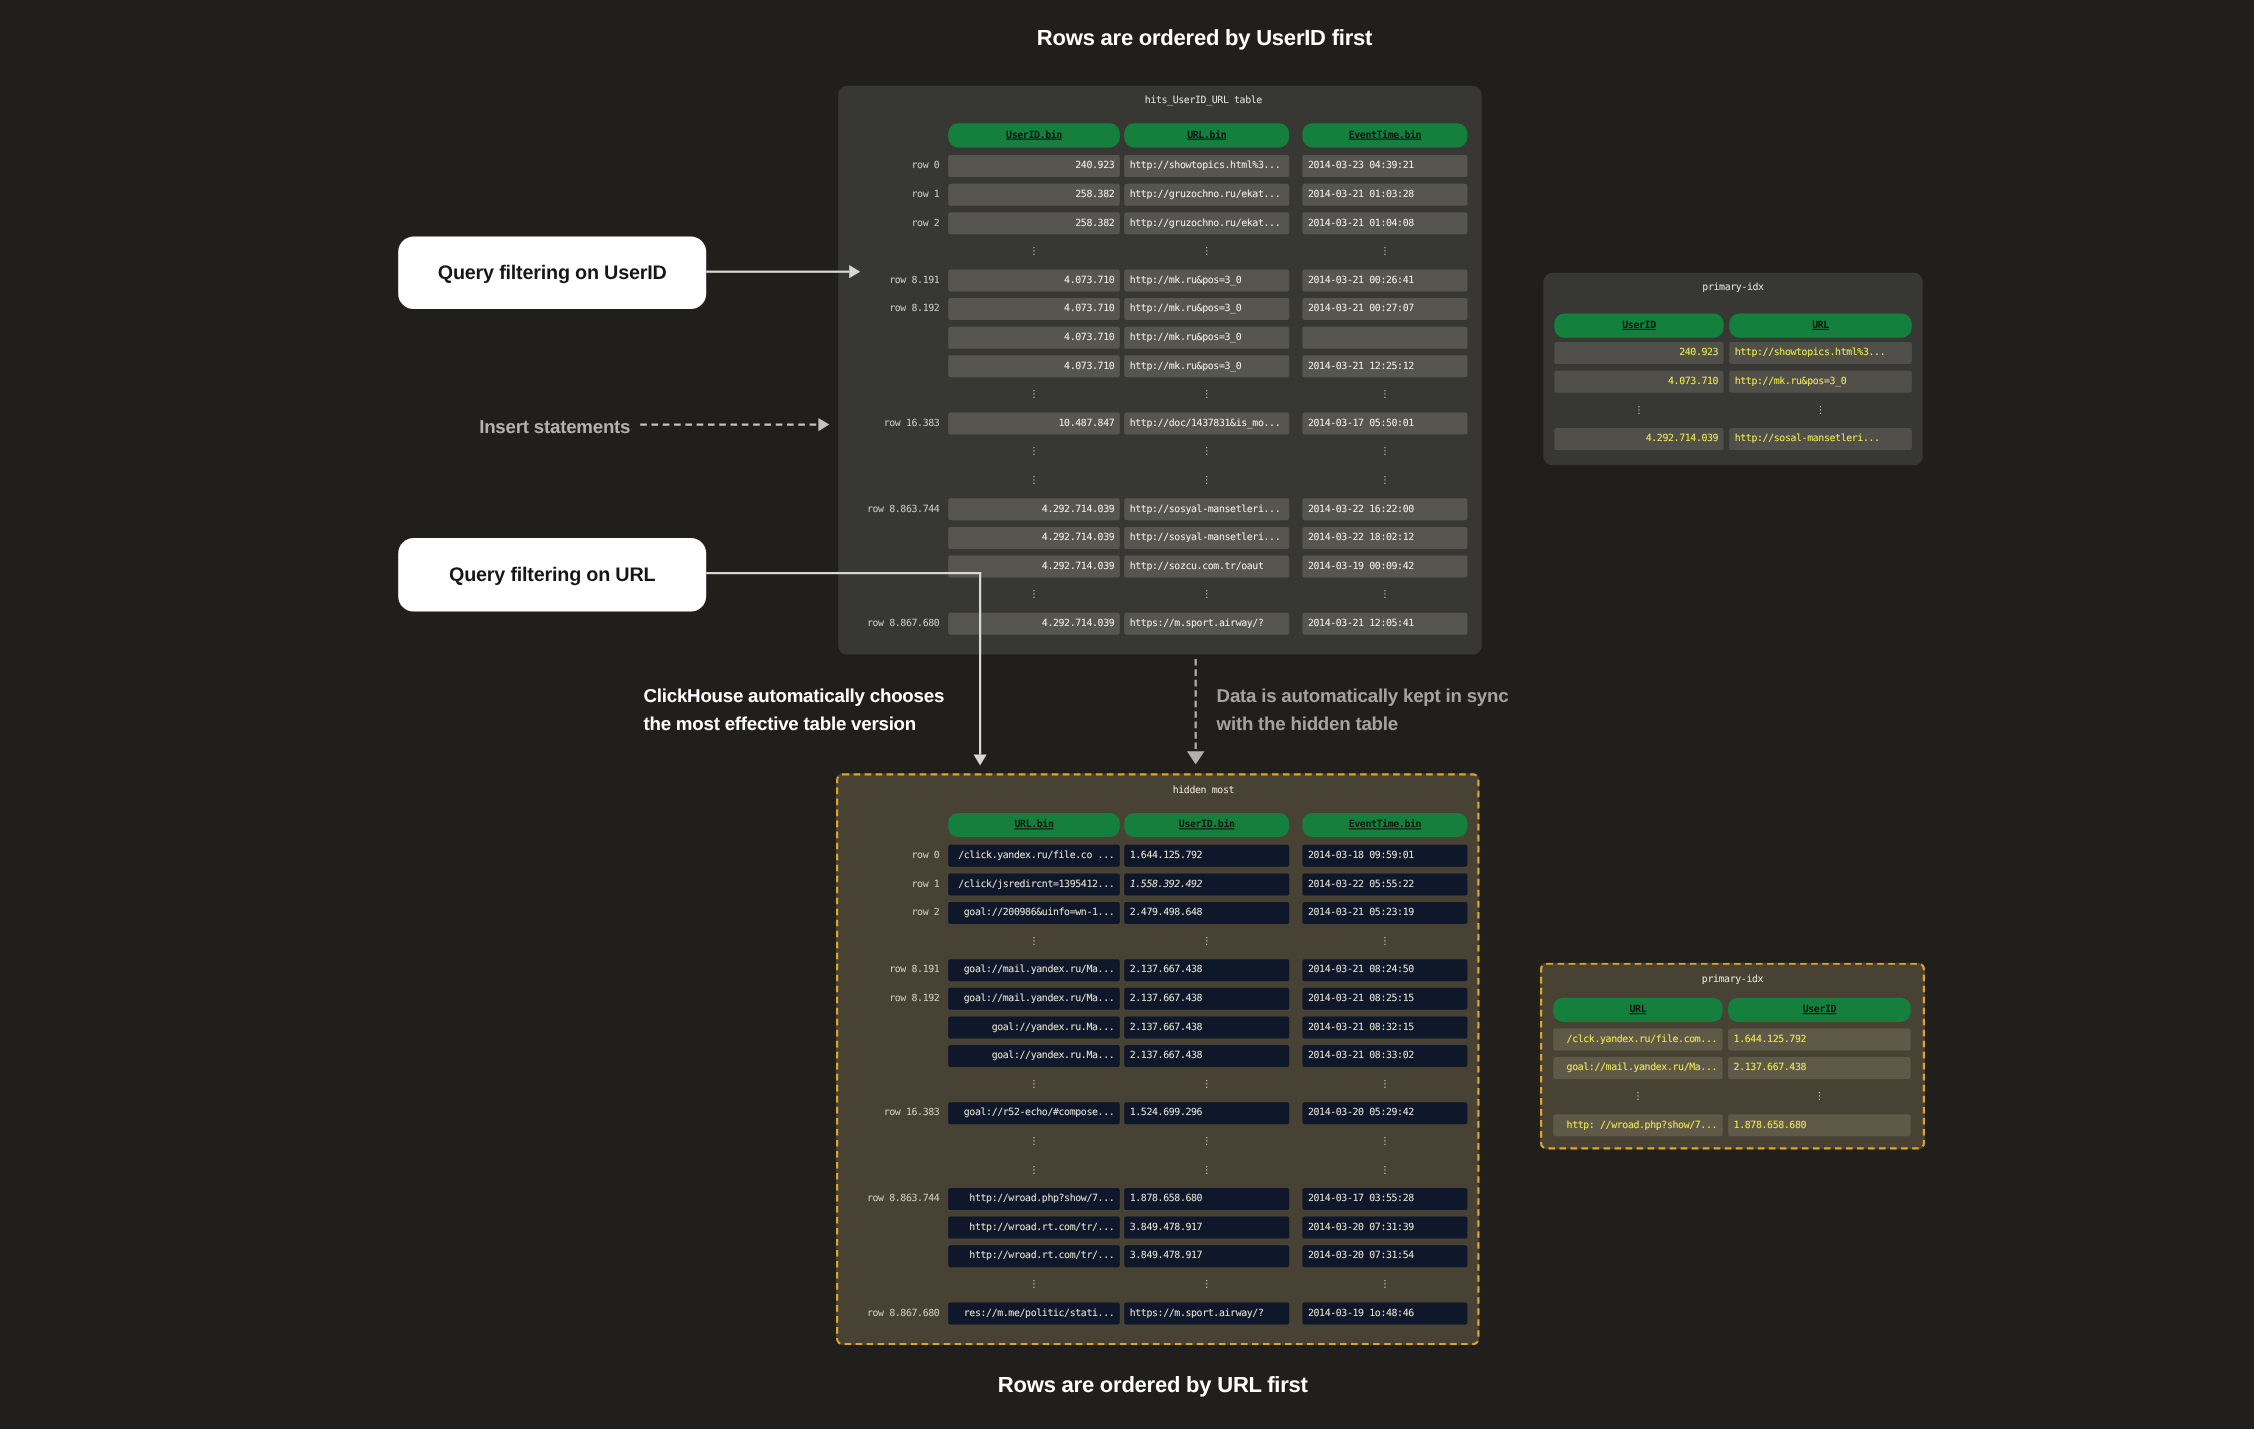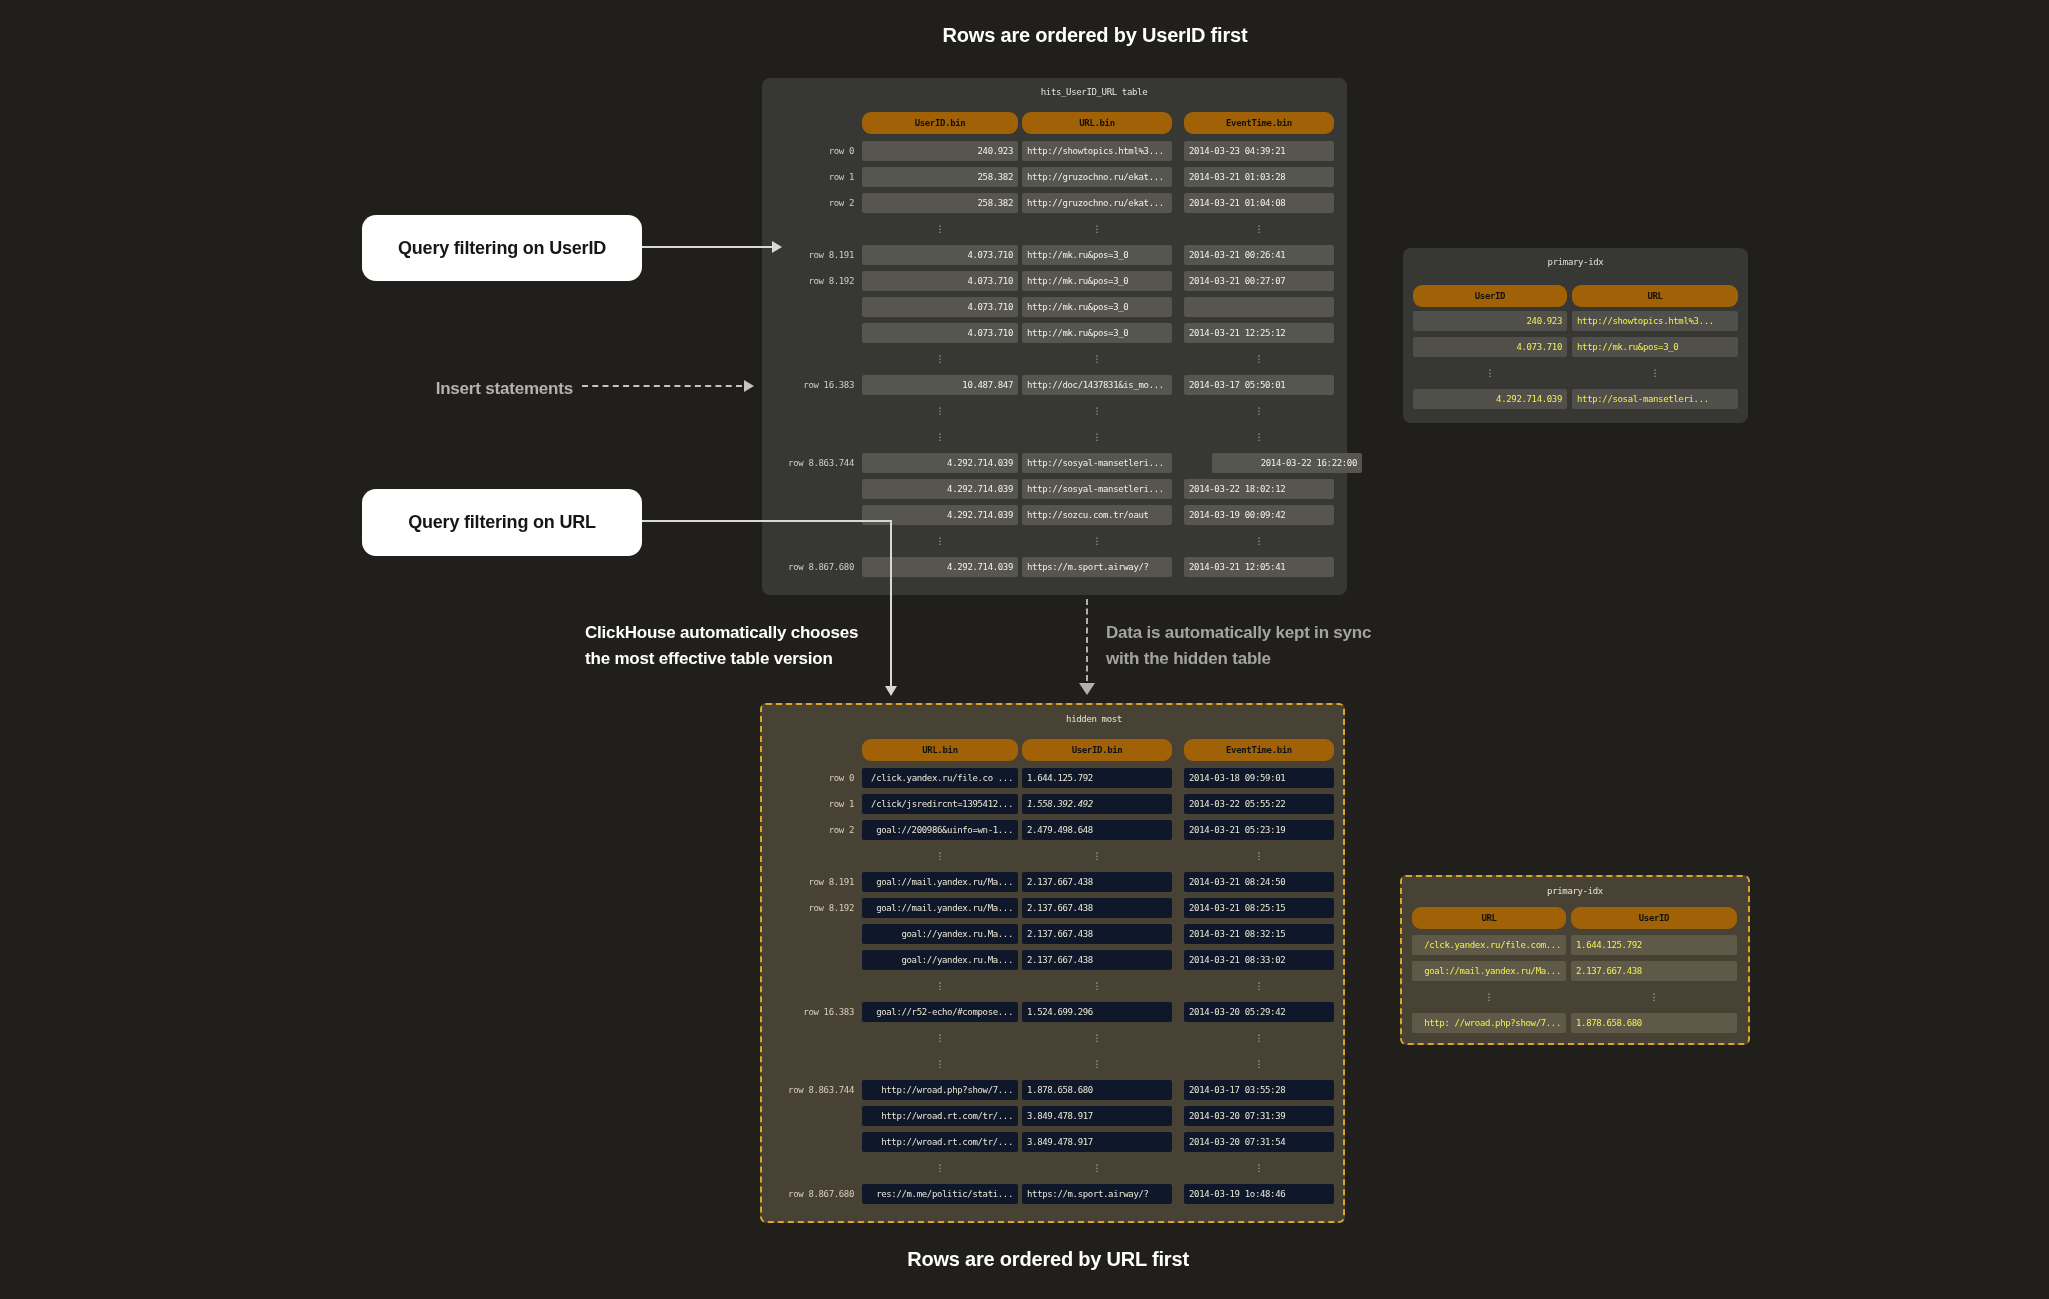--- a/index.html
+++ b/index.html
@@ -12,22 +12,22 @@
 
   
   .panel{position:absolute;box-sizing:border-box;}
   .t-gray{background:#373734;border-radius:8px;}
   .t-brown{background:#474233;border:2px dashed #dfa527;border-radius:6px;}
 
   .panel-title{position:absolute;text-align:center;font-size:9px;letter-spacing:-0.35px;}
   .t-gray .panel-title{color:#e3e2dc;}
   .t-brown .panel-title{color:#ebe5d1;}
 
-  .pill{position:absolute;height:22px;background:#a16207;border-radius:9px;color:#12120f;
-        font-weight:bold;font-size:9px;letter-spacing:-0.35px;text-align:center;line-height:22px;}
+  .pill{position:absolute;height:22px;background:#15803d;border-radius:9px;color:#12120f;
+        font-weight:bold;font-size:9px;letter-spacing:-0.35px;text-align:center;line-height:22px;text-decoration:underline;}
 
   .trow{position:absolute;height:20px;left:0;right:0;}
   .rlabel{position:absolute;left:0;width:92px;text-align:right;line-height:20px;font-size:9px;letter-spacing:-0.35px;}
   .t-gray .rlabel{color:#cfcec8;}
   .t-brown .rlabel{color:#d6d0bc;}
 
   .cell{position:absolute;top:0;height:20px;line-height:20px;font-size:9px;letter-spacing:-0.35px;
         padding:0 5px;box-sizing:border-box;border-radius:2px;white-space:nowrap;overflow:hidden;}
   .t-gray.big .cell{background:#56554f;color:#f2f1ea;}
   .t-brown.big .cell{background:#0f172a;color:#ece7d6;}
@@ -145,21 +145,21 @@
       </div>
       <div class="trow" style="top: 349px;">
         <span class="dotcell col0">⋮</span>
         <span class="dotcell col1">⋮</span>
         <span class="dotcell col2">⋮</span>
       </div>
       <div class="trow" style="top: 375px;">
         <span class="rlabel">row 8.863.744</span>
         <span class="cell col0" style="text-align: right;">4.292.714.039</span>
         <span class="cell col1" style="text-align: left;">http://sosyal-mansetleri...</span>
-        <span class="cell col2" style="text-align: right; margin-left: 28px;">2014-03-22 16:22:00</span>
+        <span class="cell col2" style="text-align: left;">2014-03-22 16:22:00</span>
       </div>
       <div class="trow" style="top: 401px;">
         <span class="rlabel"></span>
         <span class="cell col0" style="text-align: right;">4.292.714.039</span>
         <span class="cell col1" style="text-align: left;">http://sosyal-mansetleri...</span>
         <span class="cell col2" style="text-align: left;">2014-03-22 18:02:12</span>
       </div>
       <div class="trow" style="top: 427px;">
         <span class="rlabel"></span>
         <span class="cell col0" style="text-align: right;">4.292.714.039</span>

